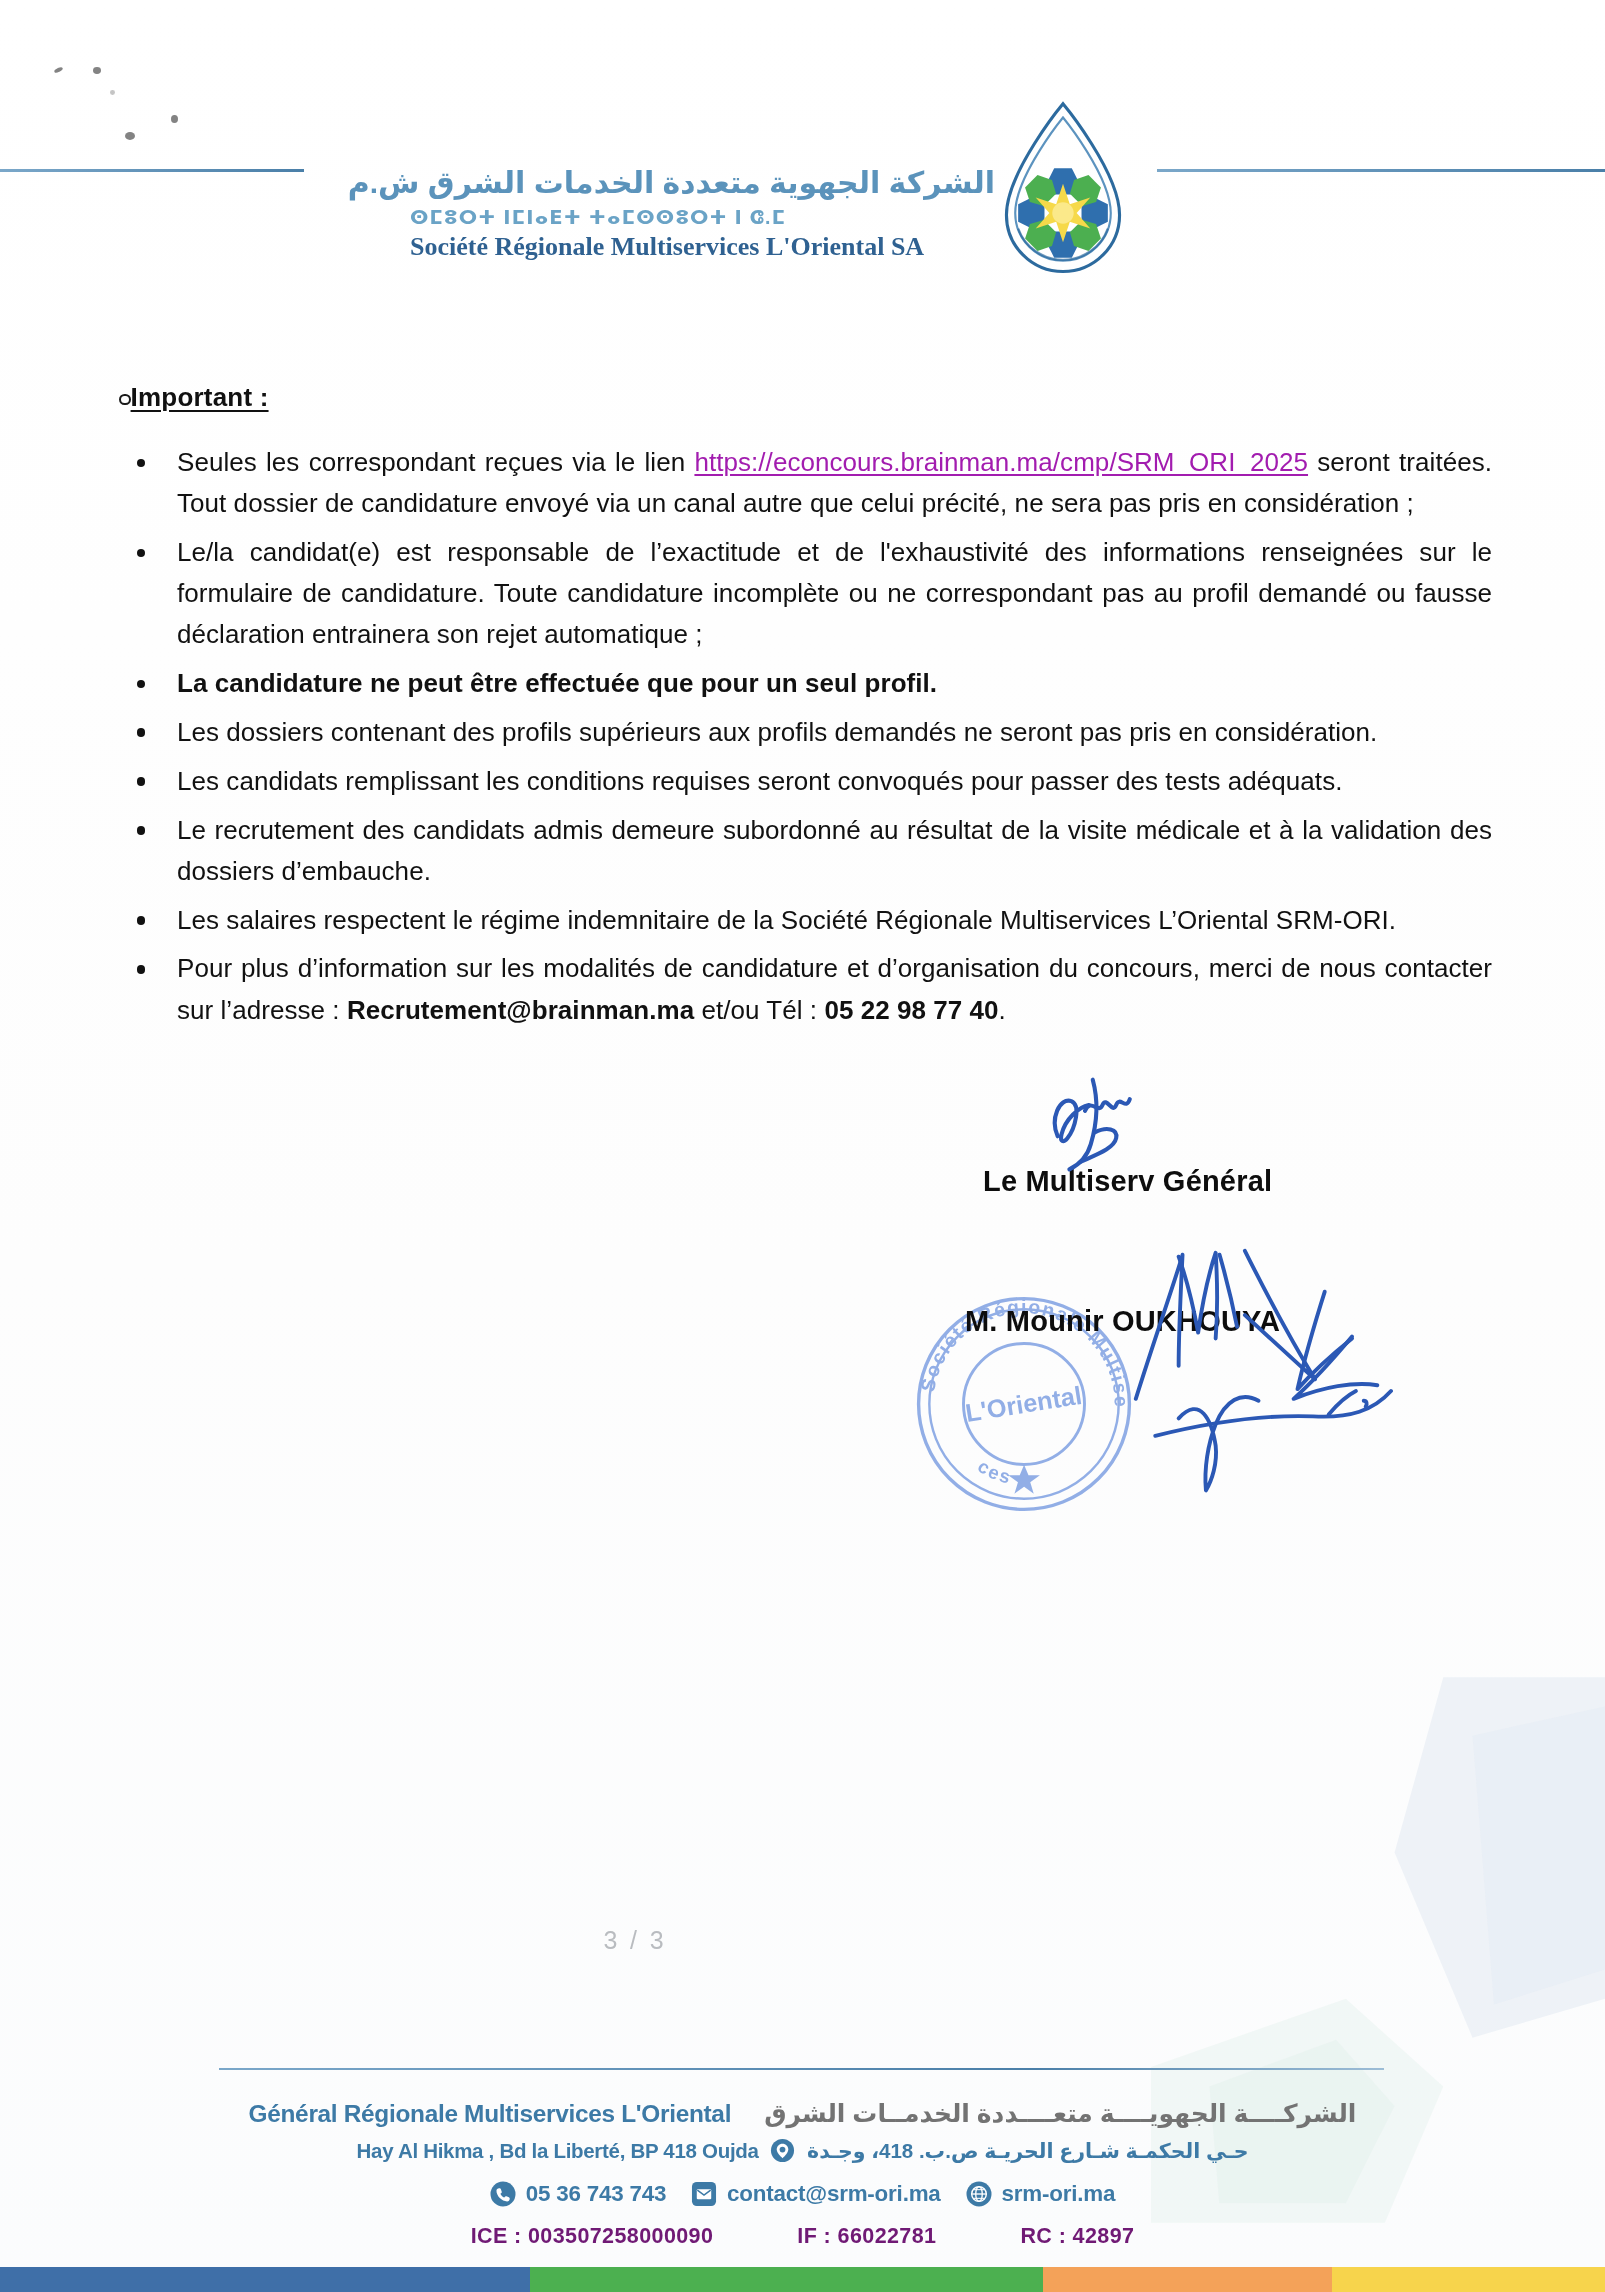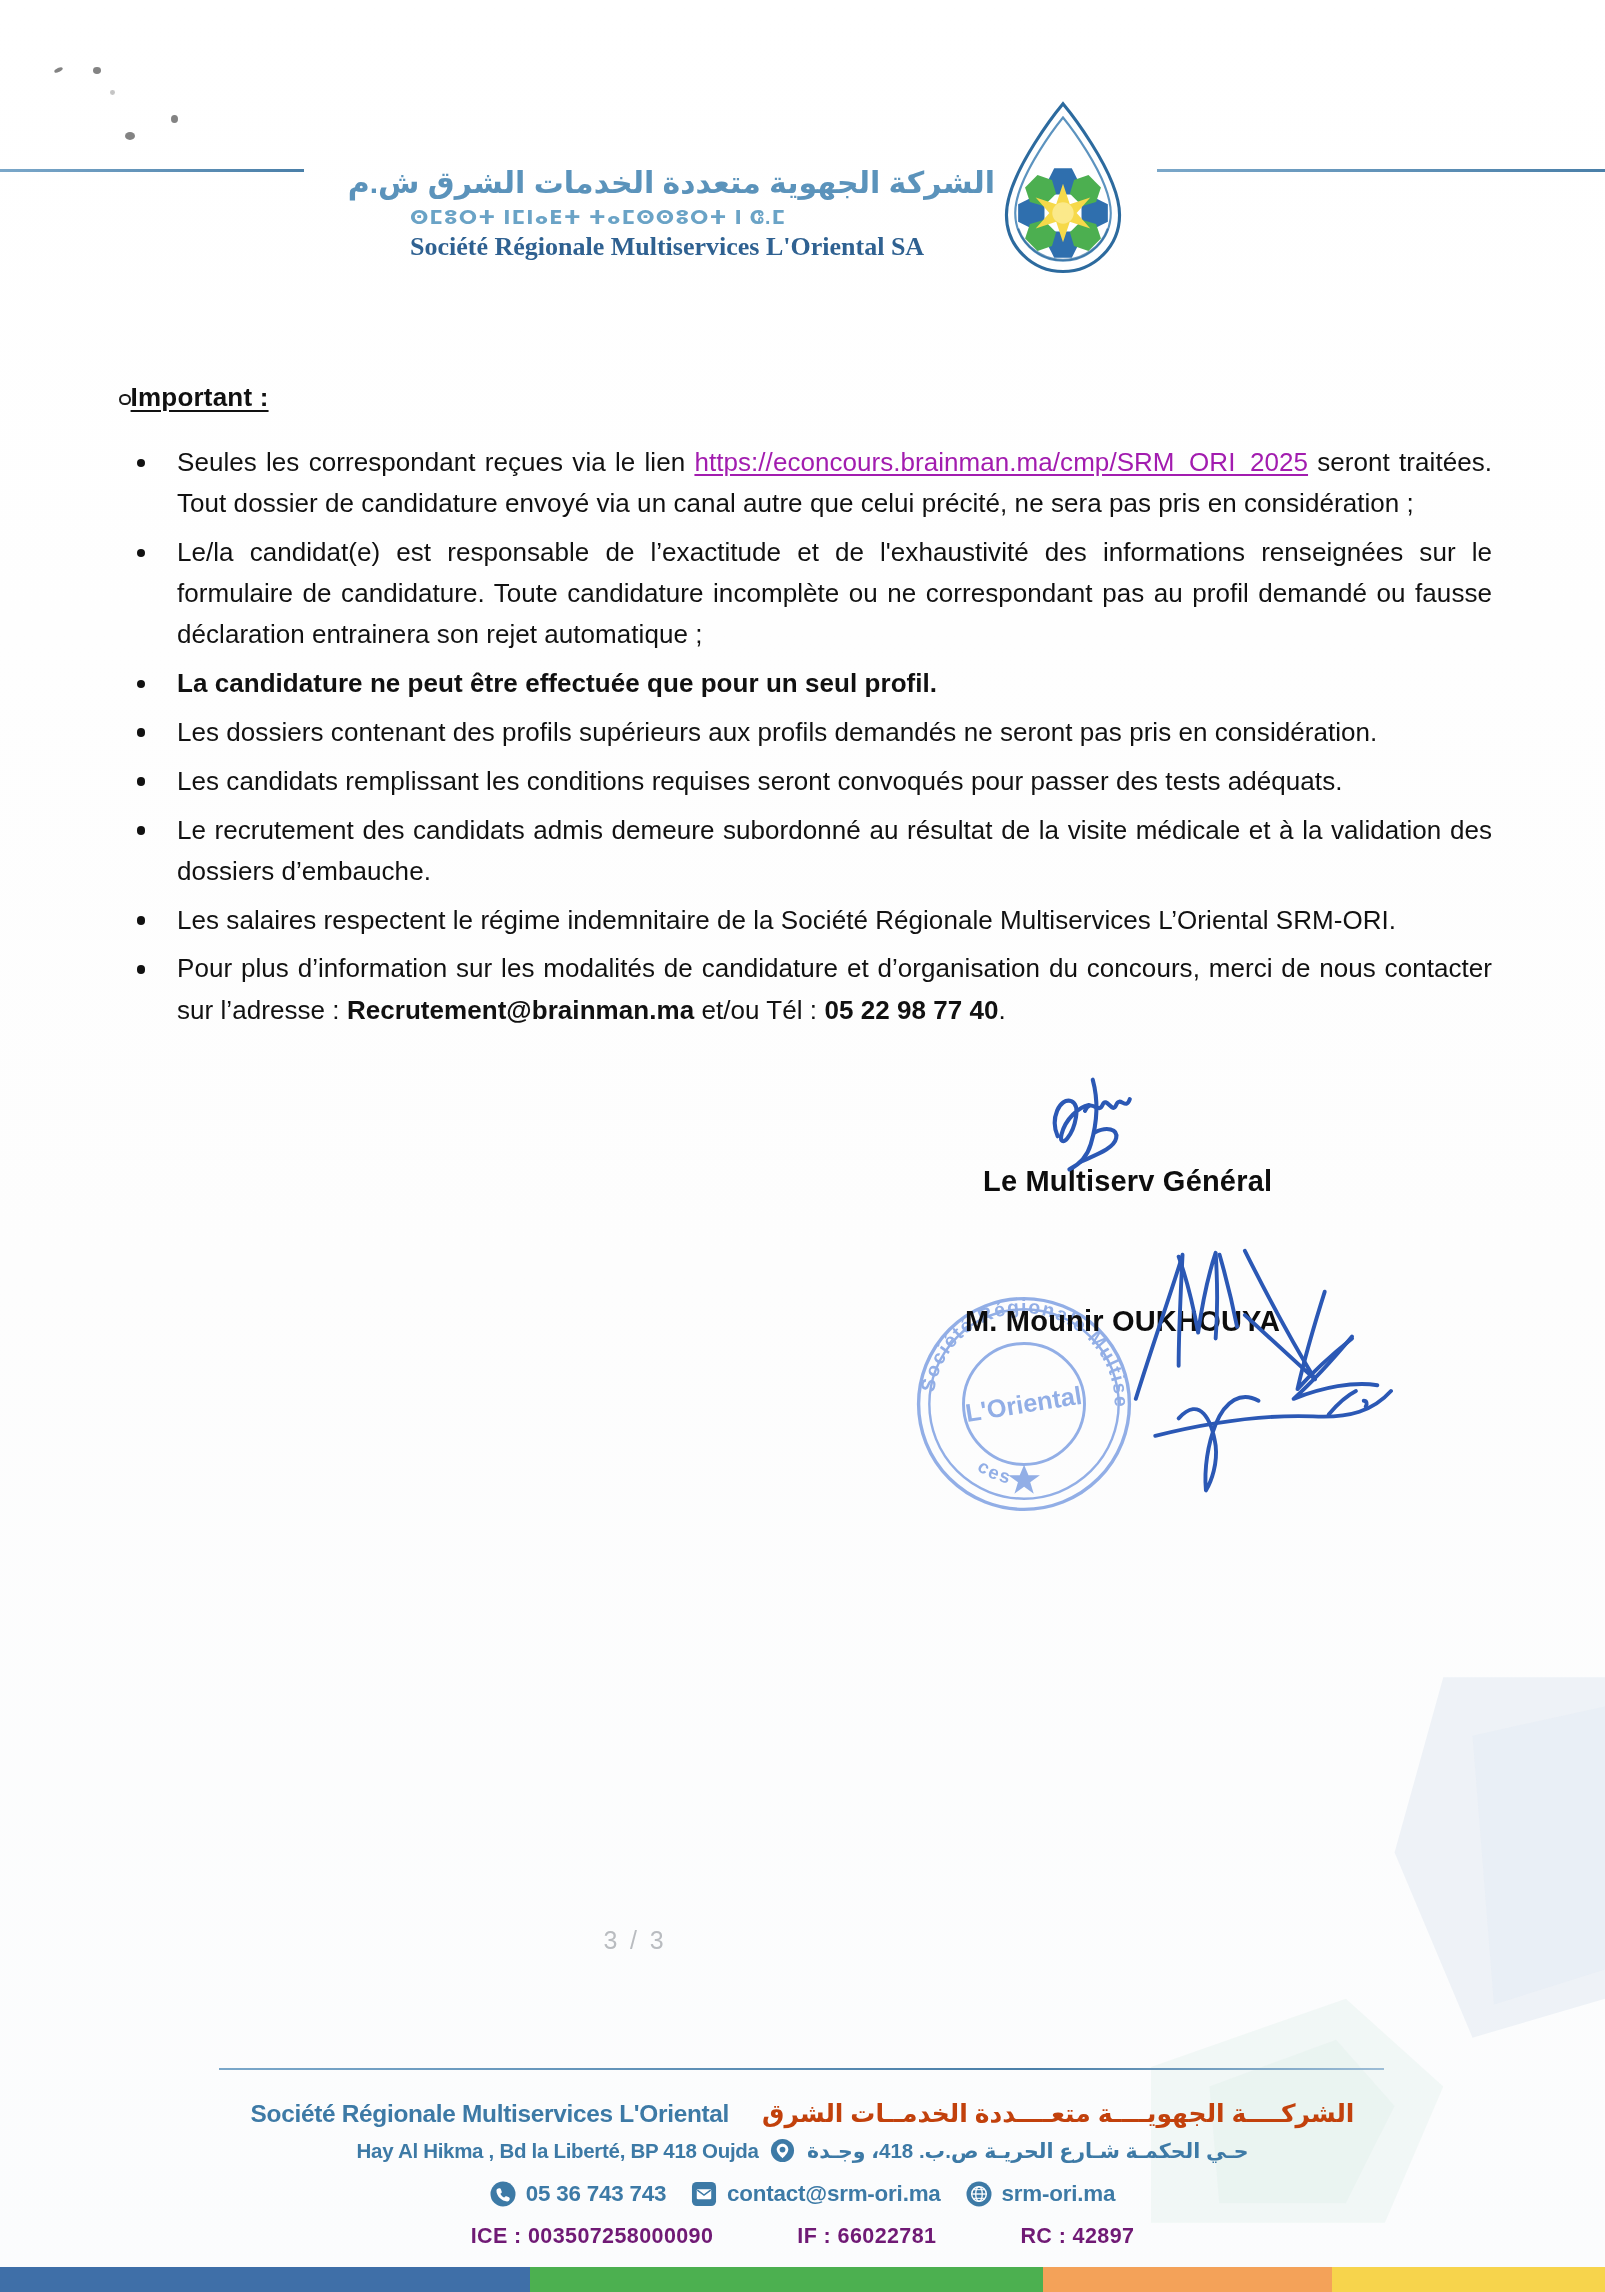--- a/index.html
+++ b/index.html
@@ -262,21 +262,21 @@
   .f-name-fr {
     font-size: 24.4px;
     font-weight: 700;
     color: #3d7aa6;
     letter-spacing: -0.3px;
     white-space: nowrap;
   }
   .f-name-ar {
     font-size: 25px;
     font-weight: 700;
-    color: #c2410c;
+    color: #737373;
     direction: rtl;
     white-space: nowrap;
   }
   .f-line2 {
     position: absolute;
     top: 90px;
     left: 0;
     width: 1605px;
     display: flex;
     justify-content: center;
@@ -468,21 +468,21 @@
     <polygon points="300,0 466,0 466,330 330,370 250,180" fill="#eef2f7"></polygon>
     <polygon points="330,60 466,30 466,300 352,336" fill="#e7edf5" opacity=".8"></polygon>
     <polygon points="0,400 200,330 300,420 240,560 0,560" fill="#edf5f3" opacity=".75"></polygon>
     <polygon points="60,420 190,372 250,440 200,540 70,540" fill="#e6f1ef" opacity=".6"></polygon>
   </svg>
 
   <div class="footer">
     <div class="footer-rule"></div>
 
     <div class="f-line1">
-      <span class="f-name-fr">Société Régionale Multiservices L'Oriental</span>
+      <span class="f-name-fr">Général Régionale Multiservices L'Oriental</span>
       <span class="f-name-ar">الشركــــة الجهويــــة متعــــددة الخدمــات الشرق</span>
     </div>
 
     <div class="f-line2">
       <span class="f-addr-fr">Hay Al Hikma , Bd la Liberté, BP 418 Oujda</span>
       <span style="display:inline-flex;">
         <svg width="25" height="25" viewBox="0 0 26 26" aria-hidden="true">
           <circle cx="13" cy="13" r="12" fill="#3d7aa6"></circle>
           <path d="M13 6 C9.5 6 7 8.6 7 12 C7 16 13 21 13 21 C13 21 19 16 19 12 C19 8.6 16.5 6 13 6 Z" fill="#ffffff"></path>
           <circle cx="13" cy="12" r="3" fill="#3d7aa6"></circle>

